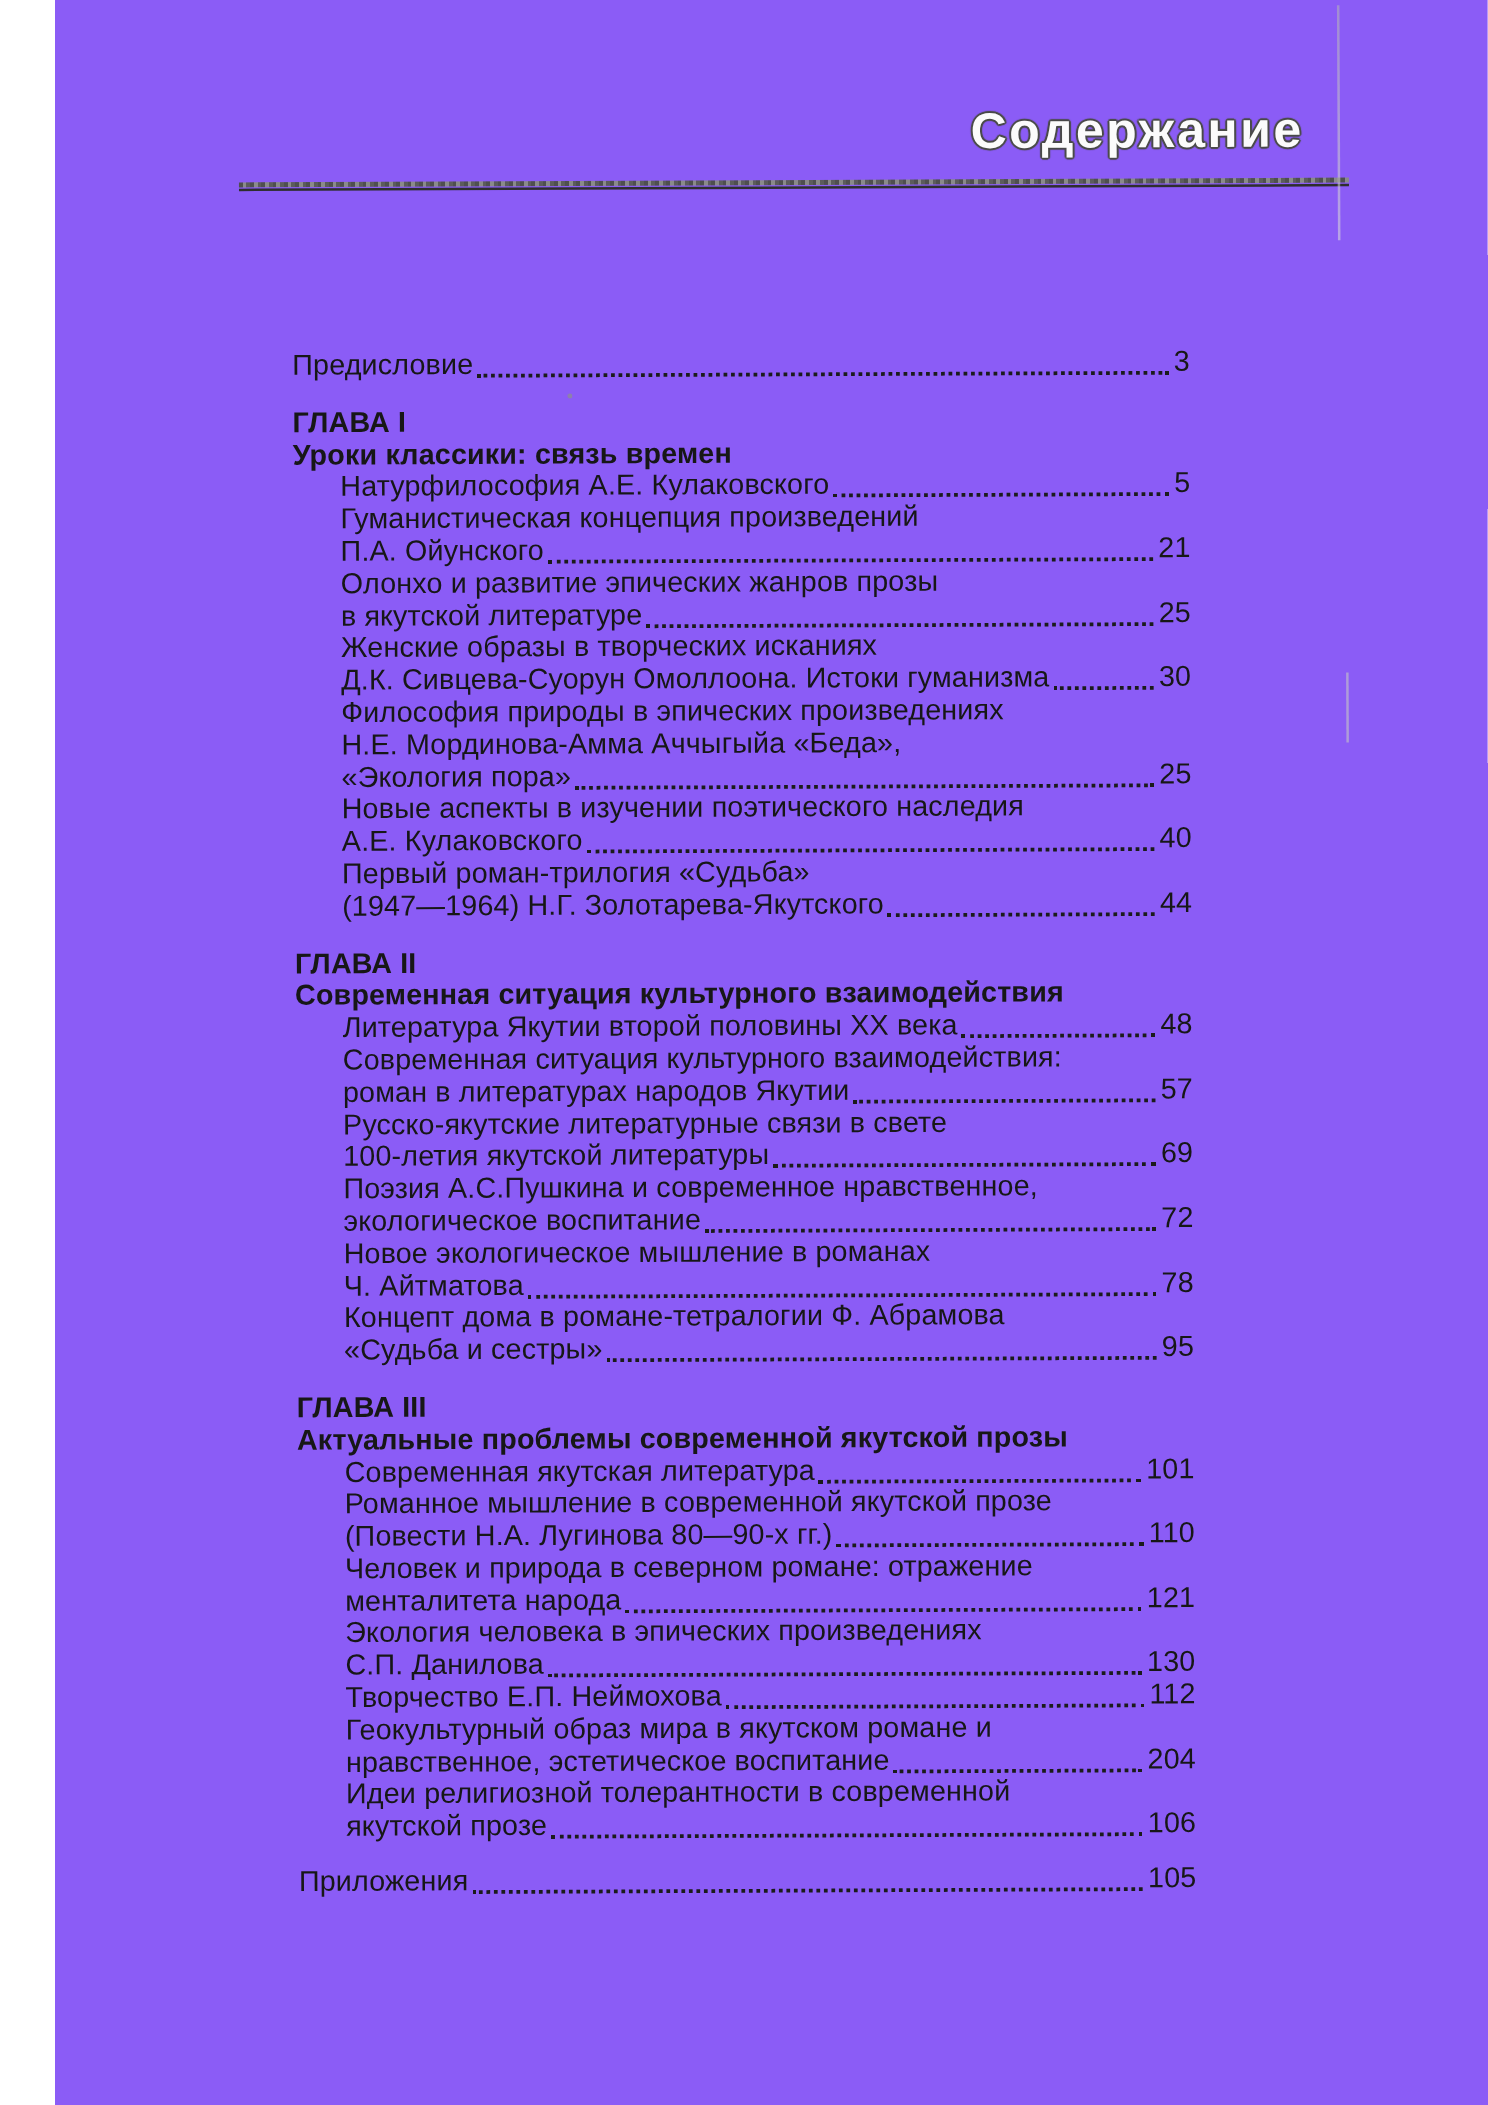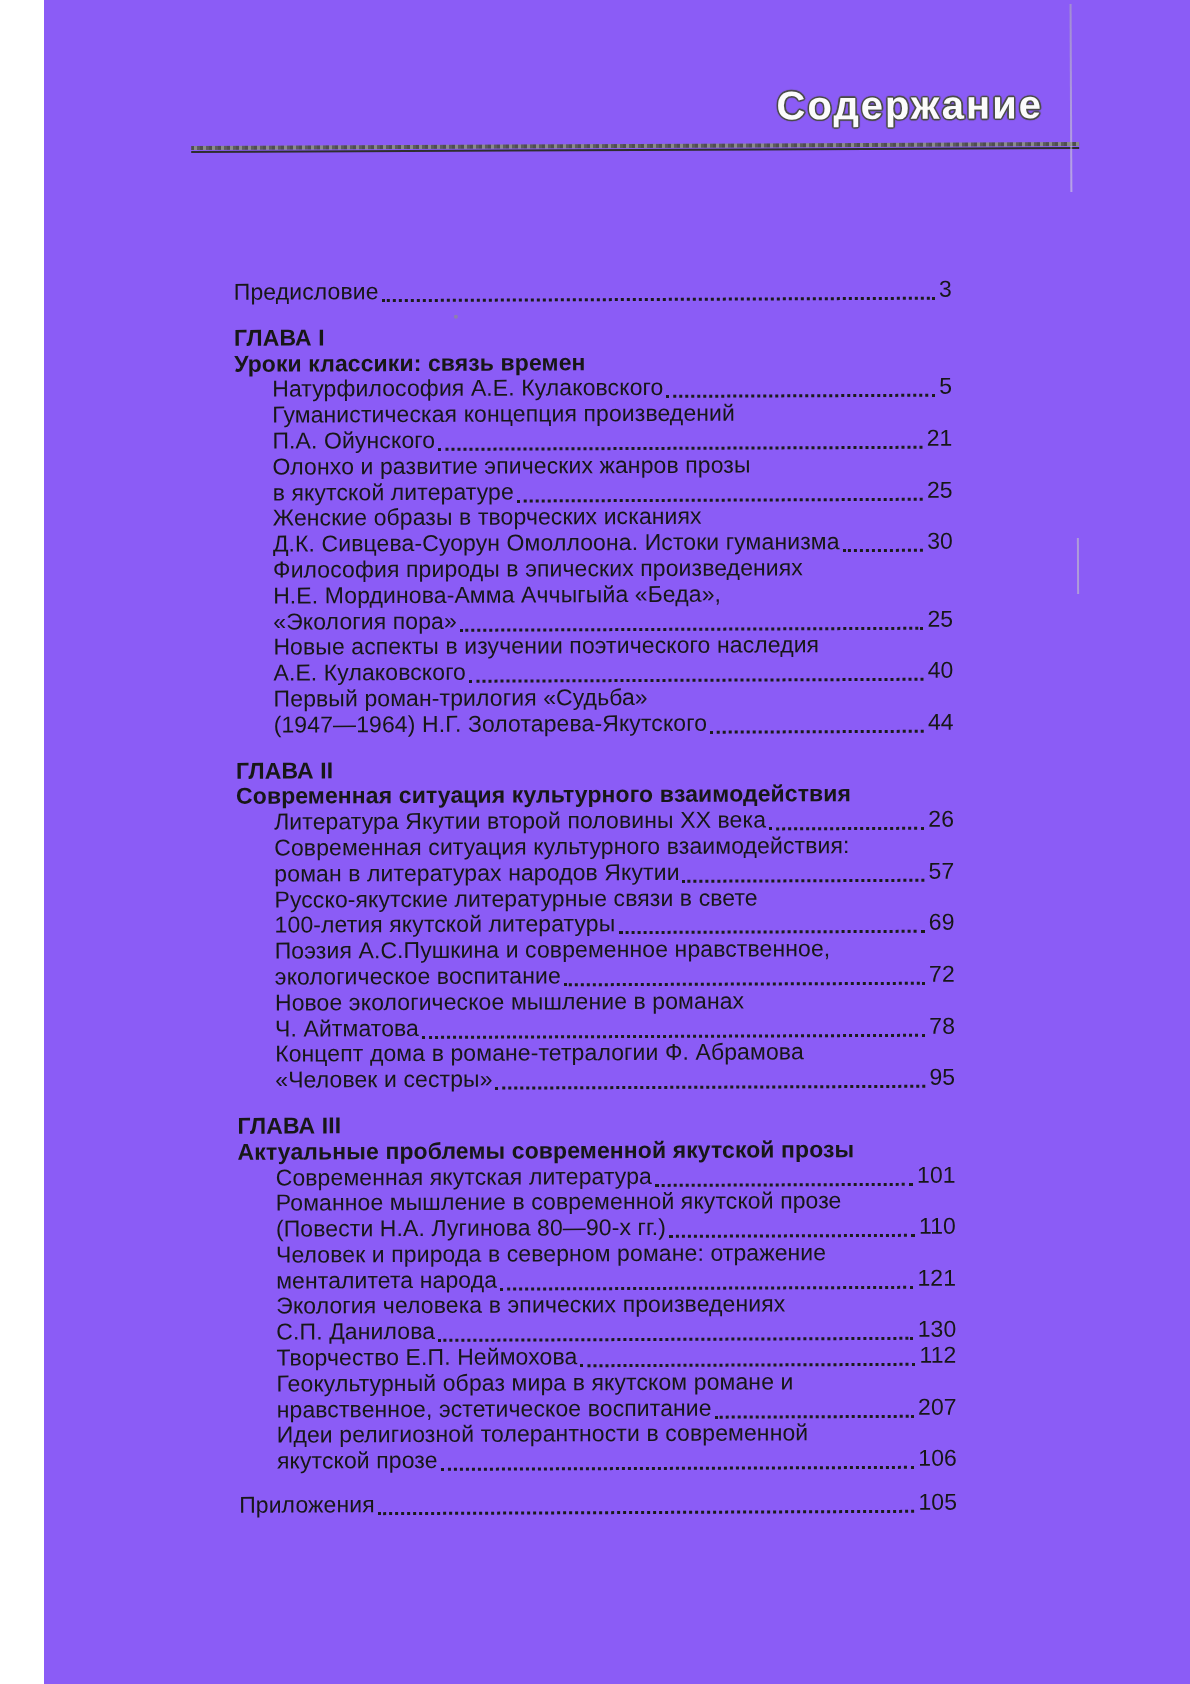--- a/index.html
+++ b/index.html
@@ -177,21 +177,21 @@
             </div>
           </div>
         </div>
         <div class="chapter">
           <div class="chap-head">ГЛАВА II</div>
           <div class="chap-title">Современная ситуация культурного взаимодействия</div>
           <div class="entry indent">
             <div class="line">
               <span class="txt">Литература Якутии второй половины XX века</span>
               <span class="leader"></span>
-              <span class="pg">26</span>
+              <span class="pg">48</span>
             </div>
           </div>
           <div class="entry indent">
             <div class="line">
               <span class="txt">Современная ситуация культурного взаимодействия:</span>
             </div>
             <div class="line">
               <span class="txt">роман в литературах народов Якутии</span>
               <span class="leader"></span>
               <span class="pg">57</span>
@@ -225,21 +225,21 @@
               <span class="txt">Ч. Айтматова</span>
               <span class="leader"></span>
               <span class="pg">78</span>
             </div>
           </div>
           <div class="entry indent">
             <div class="line">
               <span class="txt">Концепт дома в романе-тетралогии Ф. Абрамова</span>
             </div>
             <div class="line">
-              <span class="txt">«Человек и сестры»</span>
+              <span class="txt">«Судьба и сестры»</span>
               <span class="leader"></span>
               <span class="pg">95</span>
             </div>
           </div>
         </div>
         <div class="chapter">
           <div class="chap-head">ГЛАВА III</div>
           <div class="chap-title">Актуальные проблемы современной якутской прозы</div>
           <div class="entry indent">
             <div class="line">
@@ -285,21 +285,21 @@
               <span class="pg">112</span>
             </div>
           </div>
           <div class="entry indent">
             <div class="line">
               <span class="txt">Геокультурный образ мира в якутском романе и</span>
             </div>
             <div class="line">
               <span class="txt">нравственное, эстетическое воспитание</span>
               <span class="leader"></span>
-              <span class="pg">207</span>
+              <span class="pg">204</span>
             </div>
           </div>
           <div class="entry indent">
             <div class="line">
               <span class="txt">Идеи религиозной толерантности в современной</span>
             </div>
             <div class="line">
               <span class="txt">якутской прозе</span>
               <span class="leader"></span>
               <span class="pg">106</span>

